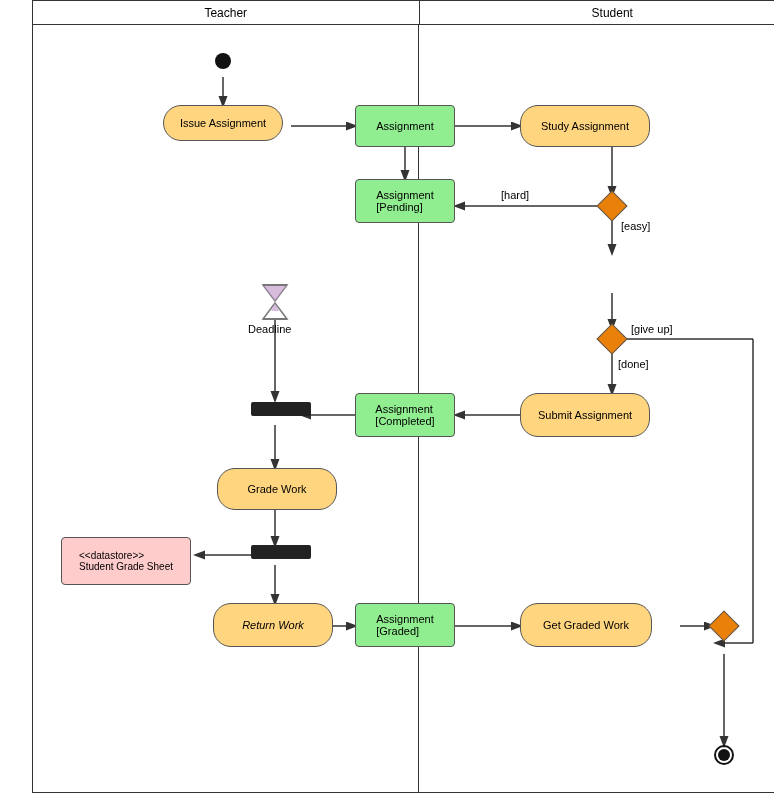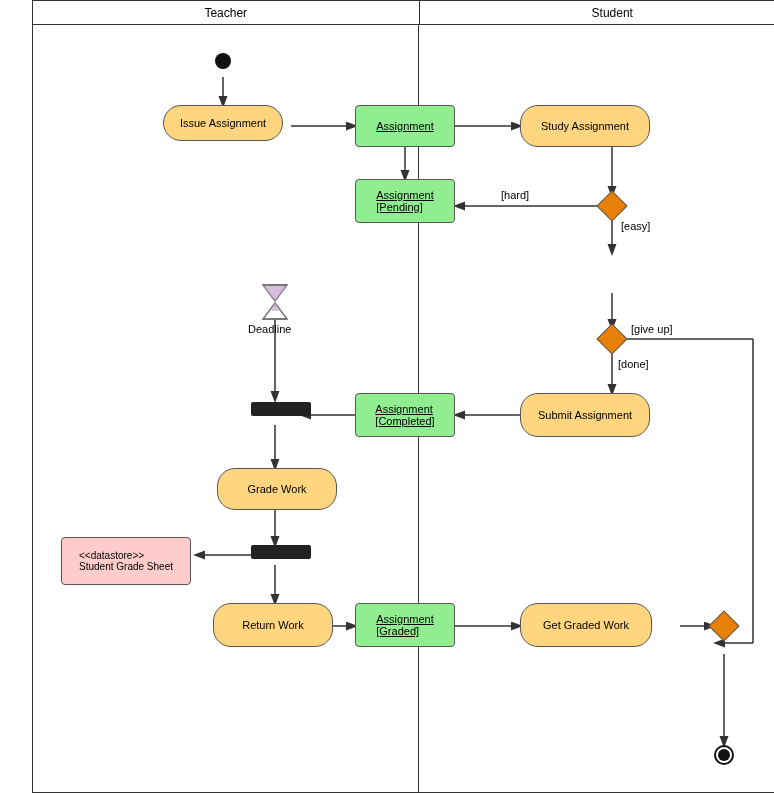--- a/index.html
+++ b/index.html
@@ -60,21 +60,20 @@
       background: #FFD580;
       border: 1.5px solid #555;
       border-radius: 18px;
       padding: 4px 8px;
     }
     .node-green {
       background: #90EE90;
       border: 1.5px solid #555;
       border-radius: 4px;
       padding: 4px 8px;
-      text-decoration: underline;
     }
     .node-pink {
       background: #FFCCCC;
       border: 1.5px solid #555;
       border-radius: 4px;
       padding: 4px 8px;
     }
     .node-bar {
       background: #222;
       border-radius: 2px;
@@ -258,21 +257,21 @@
       <span>Grade Work</span>
     </div>
 
     <div class="node node-bar" style="left:218px; top:520px; width:60px; height:14px;"></div>
 
     <div class="node node-pink" style="left:28px; top:512px; width:130px; height:48px;">
       <span style="white-space:pre-line; font-size:10px;">&lt;&lt;datastore&gt;&gt;
 Student Grade Sheet</span>
     </div>
 
-    <div class="node node-rounded" style="left:180px; top:578px; width:120px; height:44px;">
+    <div class="node node-rounded" style="left:180px; top:578px; width:120px; height:44px;font-style:italic;">
       <span>Return Work</span>
     </div>
 
     <div class="node node-green" style="left:322px; top:578px; width:100px; height:44px;">
       <span style="white-space:pre-line;">Assignment
 [Graded]</span>
     </div>
 
     <div class="node node-rounded" style="left:487px; top:578px; width:132px; height:44px;">
       <span>Get Graded Work</span>

